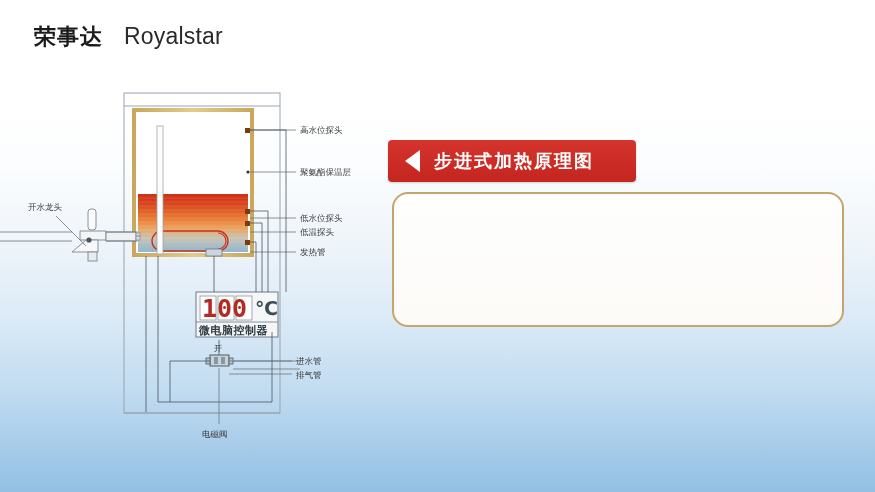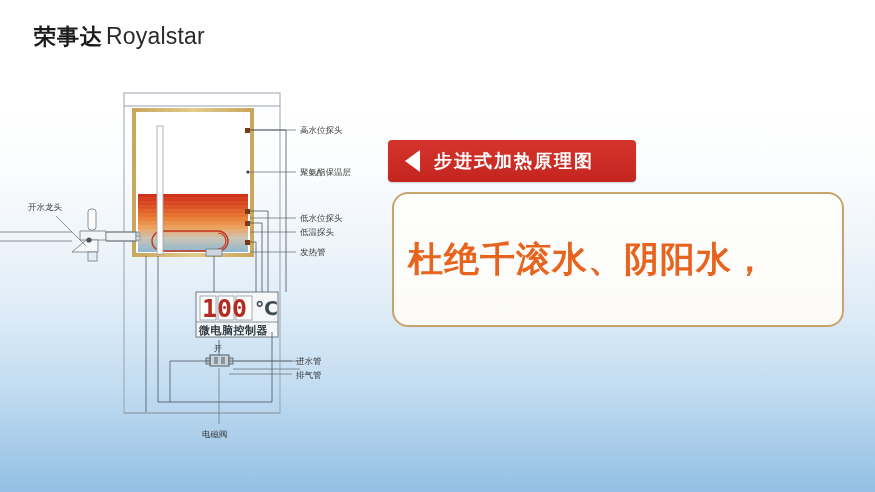--- a/index.html
+++ b/index.html
@@ -12,21 +12,21 @@
     background:linear-gradient(180deg,
         #ffffff 0%, #ffffff 22%, #fbfdfe 34%,
         #eef4fa 50%, #dcebf7 64%, #c4ddf1 78%,
         #a9cdea 90%, #93c0e4 100%);
     overflow:hidden;
   }
 
   
   #logo{
     position:absolute;left:34px;top:22px;
-    display:flex;align-items:baseline;gap:3px;
+    display:flex;align-items:baseline;gap:21px;
     white-space:nowrap;
   }
   #logo .cn{
     font-family:"DejaVu Sans","Liberation Sans",sans-serif;
     font-size:22px;font-weight:bold;color:#1b1b1b;
     letter-spacing:1px;
   }
   #logo .en{
     font-family:"Liberation Sans",sans-serif;
     font-size:23px;font-weight:400;color:#2a2a2a;
@@ -240,16 +240,15 @@
       <text class="lbl" x="202" y="437">电磁阀</text>
     </svg>
   </div>
 
   <div id="ribbon">
     <span class="tri"></span>
     <span class="rtxt">步进式加热原理图</span>
   </div>
 
   <div id="card">
-    <div class="line">杜绝千滚水、阴阳水，</div>
   </div>
 
 </div>
 
 </body></html>

